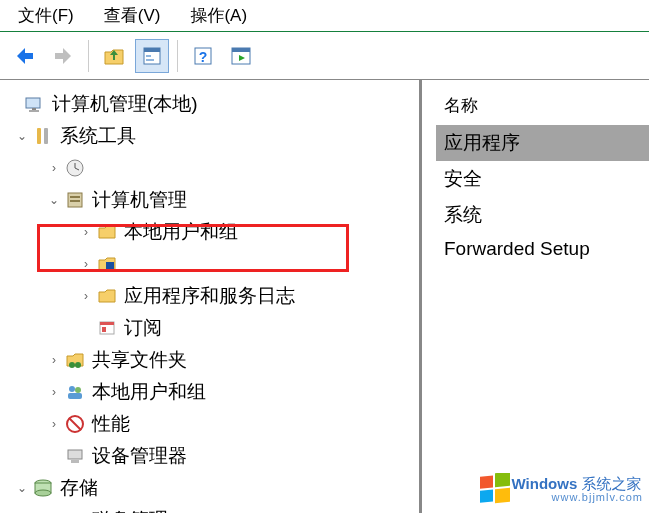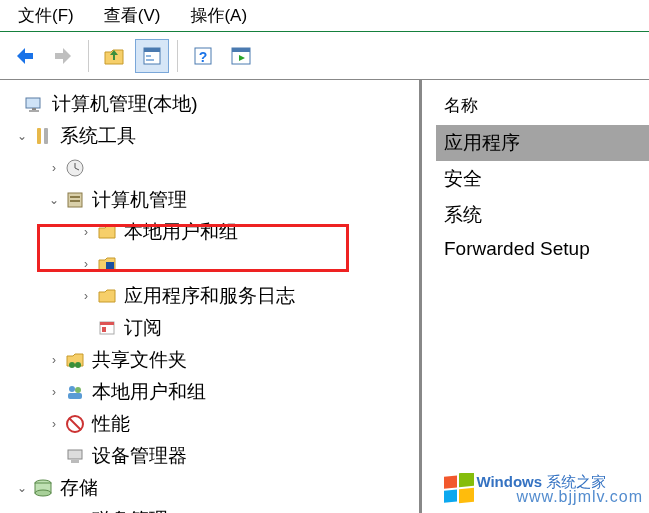--- a/index.html
+++ b/index.html
@@ -125,21 +125,21 @@
       align-items: center;
       opacity: .95;
     }
     .wm-text {
       display: flex;
       flex-direction: column;
       line-height: 1.05;
     }
     .wm-line1 { font-size: 15px; color: #2a6bbf; }
     .wm-line1 .bold { font-weight: bold; }
-    .wm-line2 { font-size: 16px; color: #4a86cc; letter-spacing: 1px; margin-left: 40px;}
+    .wm-line2 { font-size: 11px; color: #4a86cc; letter-spacing: 1px; margin-left: 40px;}
     
     svg { display: block; }
   </style>
 </head>
 <body>
 
 <div class="menubar">
   <span class="menubar-item">文件(F)</span>
   <span class="menubar-item">查看(V)</span>
   <span class="menubar-item">操作(A)</span>

